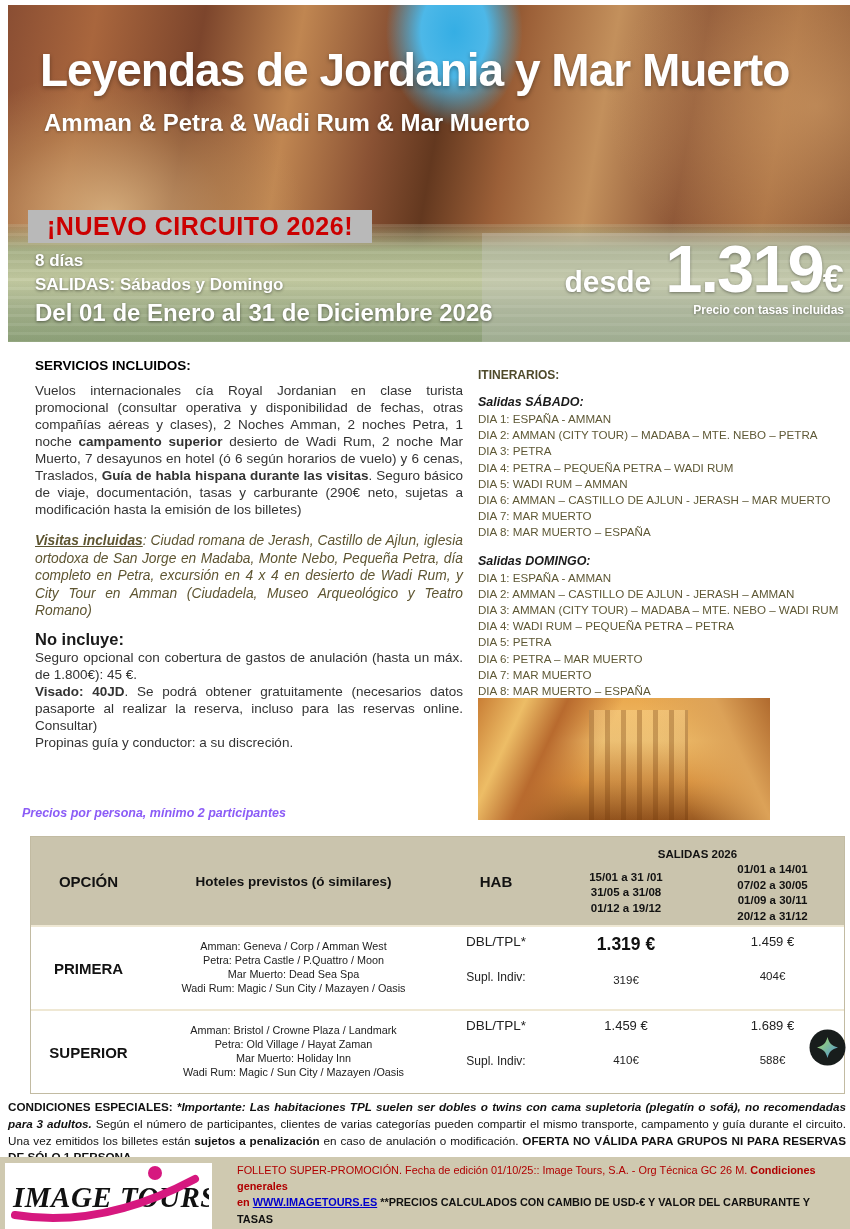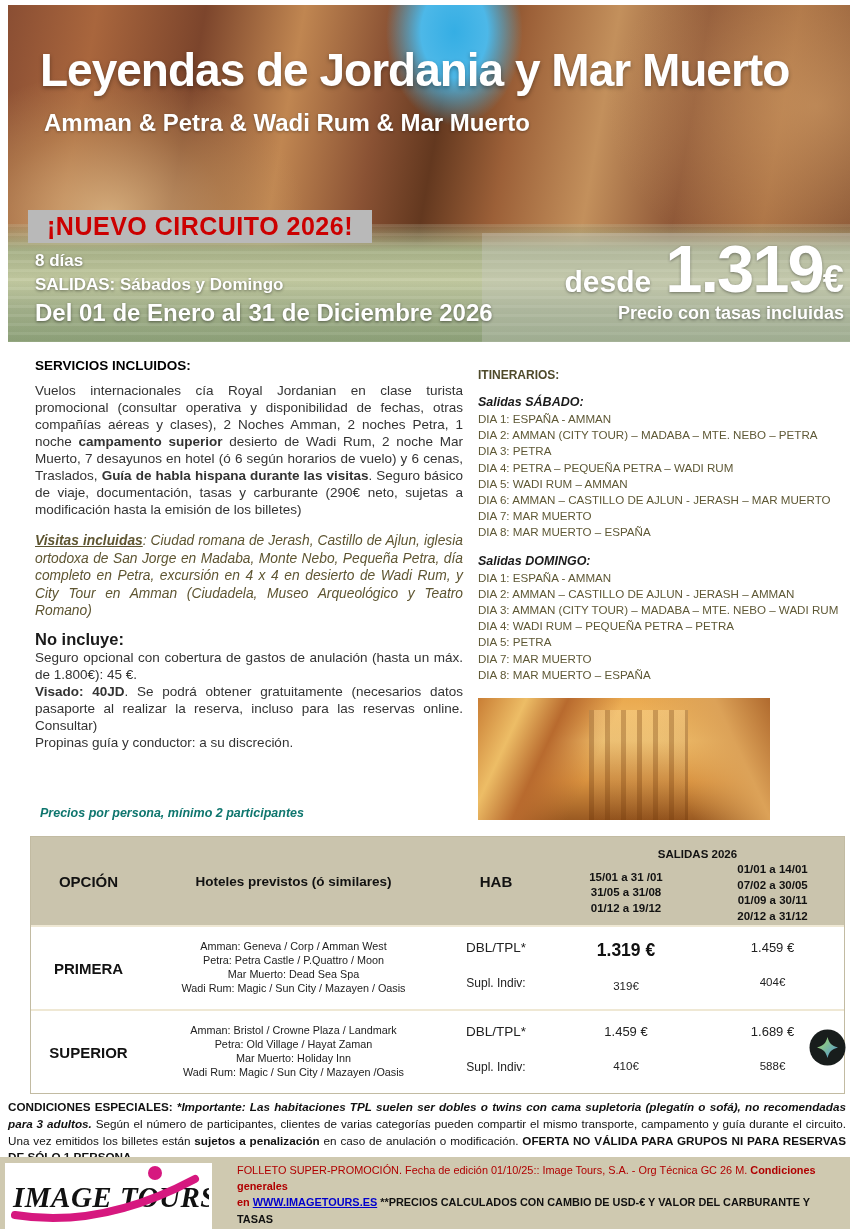--- a/index.html
+++ b/index.html
@@ -32,33 +32,33 @@
     text-shadow:0 1px 3px rgba(0,0,0,0.45); }
   .hero-meta .m1 { font-size:17px; }
   .hero-meta .m2 { font-size:17px; margin-top:4px; }
   .hero-meta .m3 { font-size:24px; margin-top:4px; white-space:nowrap; }
   .price-block { position:absolute; right:6px; top:232px; text-align:right; color:#fff;
     text-shadow:0 1px 3px rgba(0,0,0,0.4); }
   .price-row { display:flex; align-items:baseline; justify-content:flex-end; }
   .price-desde { font-weight:bold; font-size:30px; margin-right:14px; }
   .price-big { font-weight:bold; font-size:67px; letter-spacing:-2px; line-height:0.95; }
   .price-eur { font-weight:bold; font-size:38px; }
-  .price-note { font-weight:bold; font-size:18px; margin-top:2px; }
+  .price-note { font-weight:bold; font-size:12px; margin-top:2px; }
 
   
   .col-left { position:absolute; left:35px; top:358px; width:428px; color:#2e2e2e; }
   .h-olive { color:#000000; font-weight:bold; font-size:13.5px; }
   .para { font-size:13.5px; line-height:17px; text-align:justify; margin-top:9px; color:#333; }
   .olive-i { color:#5e5531; font-style:italic; }
   .visits { margin-top:14px; font-size:13.8px; line-height:17.5px; text-align:justify; }
   .visits .vl { font-weight:bold; text-decoration:underline; }
   .no-incl-h { font-size:16.5px; font-weight:bold; color:#1a1a1a; margin-top:10px; }
   .ni { font-size:13.5px; line-height:17px; text-align:justify; color:#333; }
-  .prices-note { position:absolute; left:40px; top:806px; font-size:12.5px; font-weight:bold;
-    font-style:italic; color:#0f766e; }
+  .prices-note { position:absolute; left:22px; top:806px; font-size:12.5px; font-weight:bold;
+    font-style:italic; color:#8b5cf6; }
 
   .col-right { position:absolute; left:478px; top:368px; width:370px; }
   .itin-h { color:#4f4a2a; font-weight:bold; font-size:12px; }
   .sal-title { color:#1a1a1a; font-weight:bold; font-style:italic; font-size:12.5px; margin-top:13px; }
   .day-list { margin-top:2px; }
   .day-list div { color:#5e5835; font-size:11.6px; line-height:16.2px; white-space:nowrap; }
 
   .petra-photo { position:absolute; left:478px; top:698px; width:292px; height:122px; overflow:hidden;
     background:
       linear-gradient(115deg, #c97e35 0%, #edbd66 14%, #b86a2e 26%, rgba(0,0,0,0) 42%),
@@ -78,21 +78,21 @@
   .th-hotels { grid-column:2; grid-row:1/3; font-weight:bold; font-size:13.5px; }
   .th-hab    { grid-column:3; grid-row:1/3; font-weight:bold; font-size:15px; }
   .th-salidas{ grid-column:4/6; grid-row:1; font-weight:bold; font-size:11.5px; align-items:flex-end; padding-bottom:1px; }
   .th-p1 { grid-column:4; grid-row:2; } .th-p2 { grid-column:5; grid-row:2; }
   .th-dates { flex-direction:column; justify-content:center; font-weight:bold; font-size:11.5px; line-height:15.5px; }
   .trow { display:grid; grid-template-columns:115px 295px 110px 150px 143px; height:84px;
     background:#ffffff; border-top:2px solid #efe8d4; }
   .td { display:flex; flex-direction:column; align-items:center; justify-content:center; text-align:center; }
   .td-option { font-weight:bold; font-size:15px; color:#121212; }
   .td-hotels div { font-size:10.8px; line-height:13.8px; color:#222; white-space:nowrap; }
-  .td-two { justify-content:flex-start; padding-top:13px; }
+  .td-two { justify-content:flex-start; padding-top:7px; }
   .td-two .line2 { margin-top:21px; }
   .hab-dbl { font-size:13.5px; color:#222; }
   .hab-sup { font-size:12px; color:#222; }
   .p-big { font-weight:bold; font-size:17.5px; color:#111; }
   .p-norm { font-size:13px; color:#222; }
   .p-sup { font-size:11.5px; color:#222; }
   .td-two .pad-fix { margin-top:19px; }
 
   
   .conditions { position:absolute; left:8px; top:1099px; width:838px; font-size:11.7px;
@@ -167,20 +167,21 @@
       <div>DIA 7: MAR MUERTO</div>
       <div>DIA 8: MAR MUERTO – ESPAÑA</div>
     </div>
     <div class="sal-title">Salidas DOMINGO:</div>
     <div class="day-list">
       <div>DIA 1: ESPAÑA - AMMAN</div>
       <div>DIA 2: AMMAN – CASTILLO DE AJLUN - JERASH – AMMAN</div>
       <div>DIA 3: AMMAN (CITY TOUR) – MADABA – MTE. NEBO – WADI RUM</div>
       <div>DIA 4: WADI RUM – PEQUEÑA PETRA – PETRA</div>
       <div>DIA 5: PETRA</div>
+      <div>DIA 6: PETRA – MAR MUERTO</div>
       <div>DIA 7: MAR MUERTO</div>
       <div>DIA 8: MAR MUERTO – ESPAÑA</div>
     </div>
   </div>
 
   <div class="petra-photo">
     <div class="facade"></div>
   </div>
 
   <div class="price-table">

